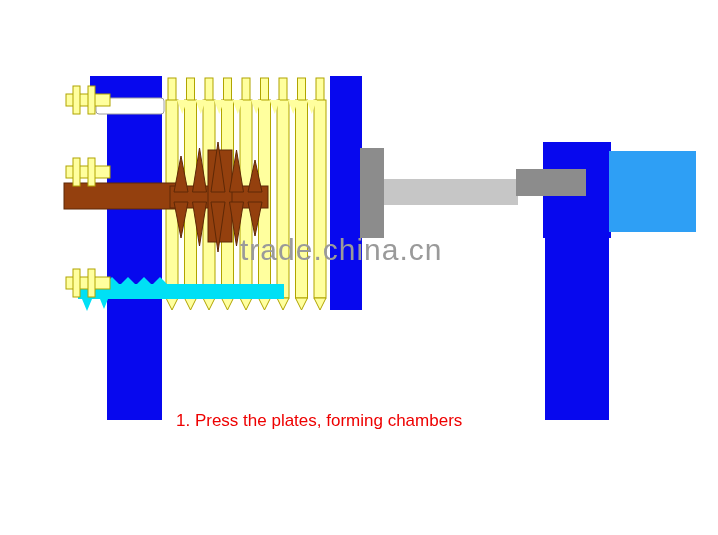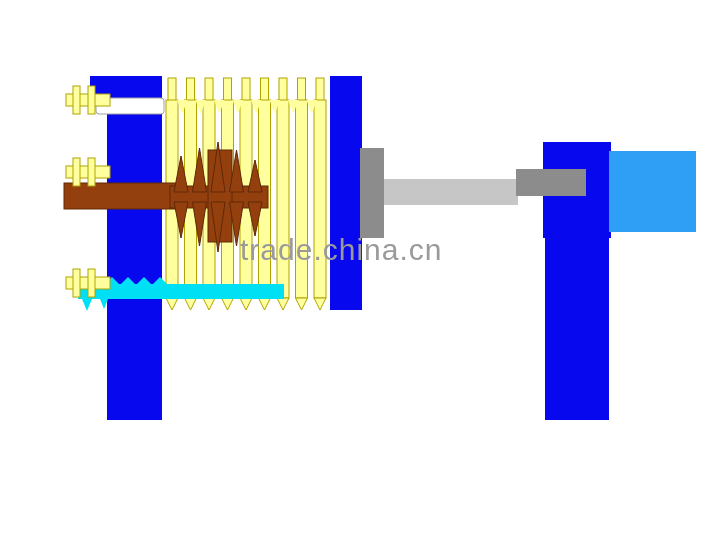--- a/index.html
+++ b/index.html
@@ -103,13 +103,14 @@
     <rect x="384" y="179" width="134" height="26" class="f-rod"></rect>
 
     <rect x="543" y="142" width="68" height="96" class="f-blue"></rect>
     <rect x="545" y="238" width="64" height="182" class="f-blue"></rect>
     <rect x="609" y="151" width="87" height="81" class="f-cyl"></rect>
     <rect x="516" y="169" width="70" height="27" class="f-dgray"></rect>
   </svg>
 
   <div class="watermark">trade.china.cn</div>
 
+  <div class="step" style="left:176px;top:411px">1. Press the plates, forming chambers</div>
 </div>
 
 </body></html>

